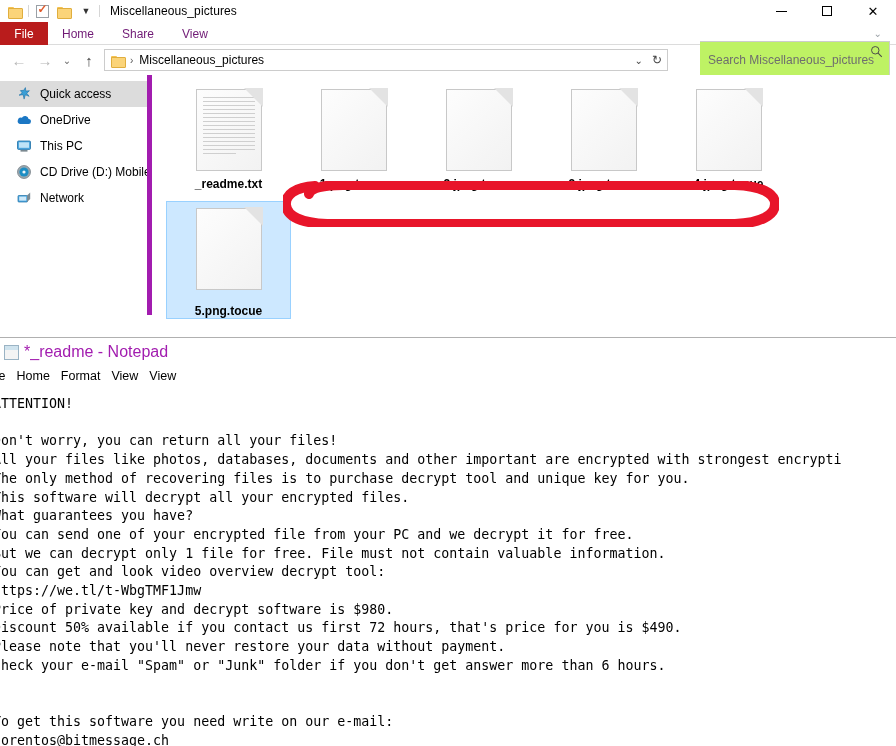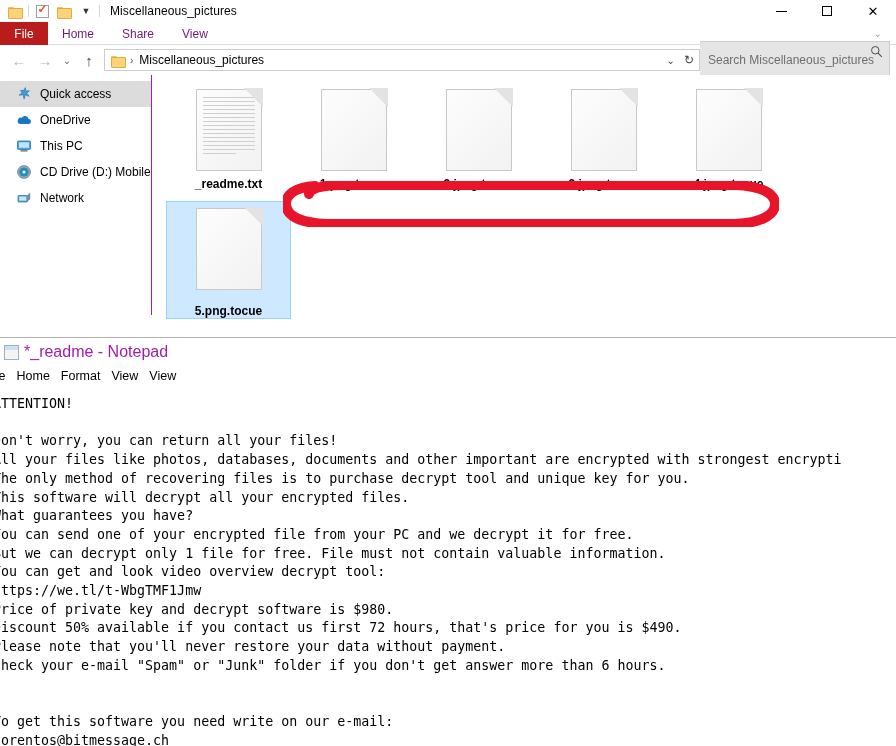--- a/index.html
+++ b/index.html
@@ -112,33 +112,33 @@
     position:absolute; right: 24px; top: 0; height: 20px;
     display:flex; align-items:center; font-size: 10px; color: #444;
   }
   .addr-refresh {
     position:absolute; right: 5px; top: 0; height: 20px;
     display:flex; align-items:center; font-size: 12px; color: #444;
   }
   .searchfield {
     width: 190px; height: 38px; border: 1px solid #cccccc;
     border-left: none;
-    background: #e5e5e5; display: flex; align-items: center;
-    padding: 0 4px 0 8px; position: relative;
+    background: #bef264; display: flex; align-items: center;
+    padding: 0 4px 0 8px; position: relative; margin-left: 32px;
   }
   .searchfield .ph { font-size: 12px; color: #6e6e6e; }
   .search-ico {
     position: absolute; right: 6px; top: 3px;
     width: 13px; height: 13px;
   }
 
   
   .ebody { display: flex; height: 240px; }
   .navpane {
-    width: 152px; border-right: 1px solid #a21caf;
+    width: 152px; border-right: 5px solid #a21caf;
     padding-top: 6px; background: #fff; overflow: hidden;
   }
   .nav-item {
     height: 26px; display: flex; align-items: center;
     padding-left: 16px; gap: 8px; white-space: nowrap;
   }
   .nav-item.sel { background: #dcdcdc; }
   .nav-label { font-size: 12px; color: #000; }
   .nav-ico { width: 16px; height: 16px; flex: none; position: relative; }
 

